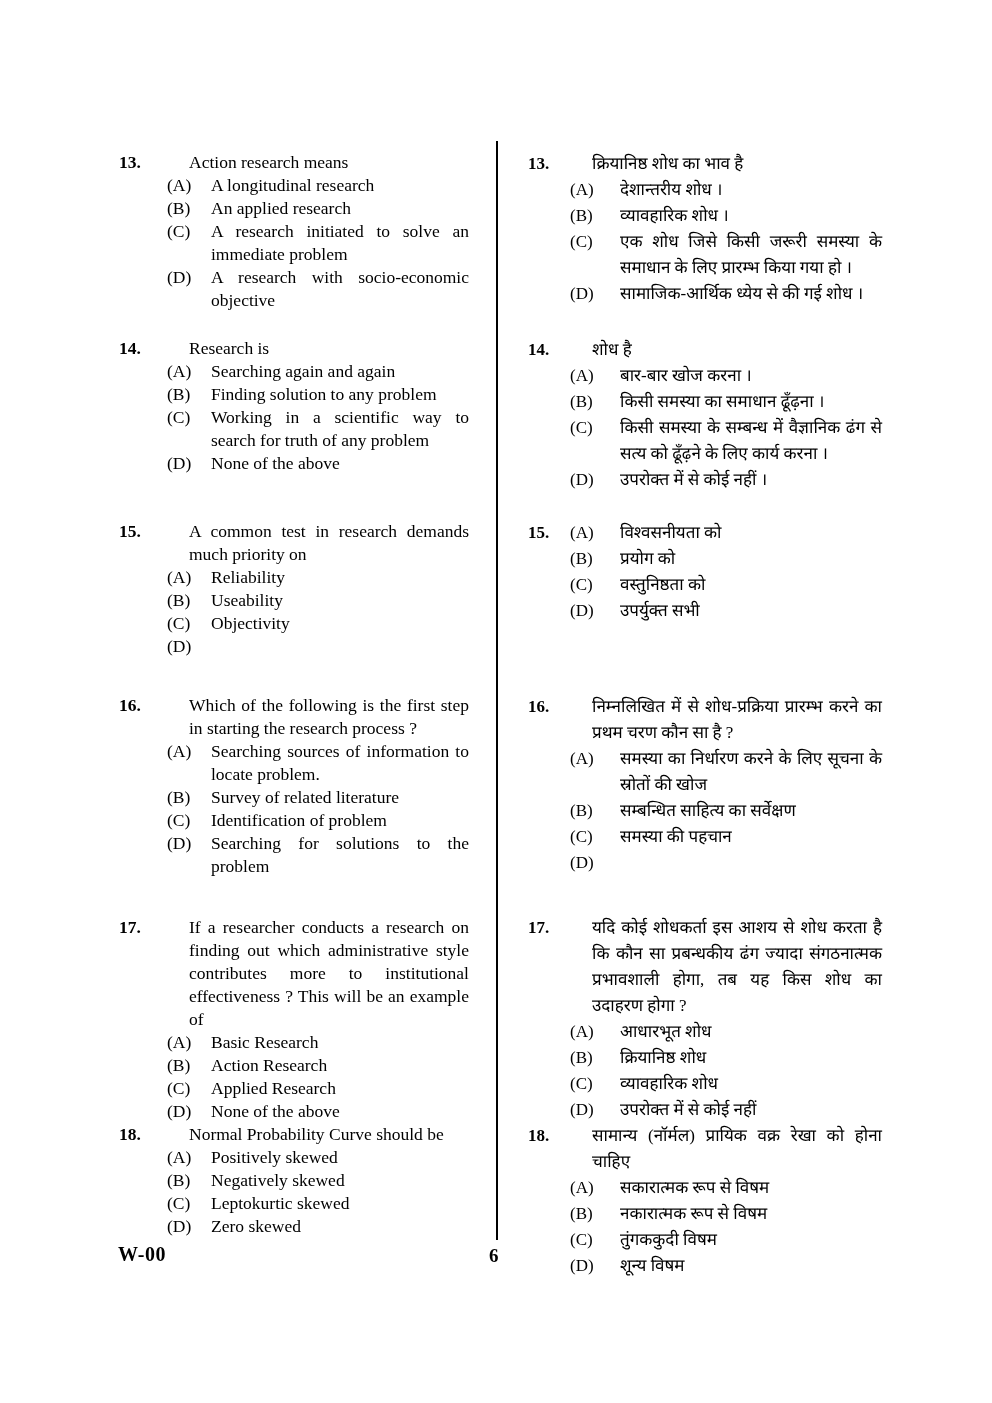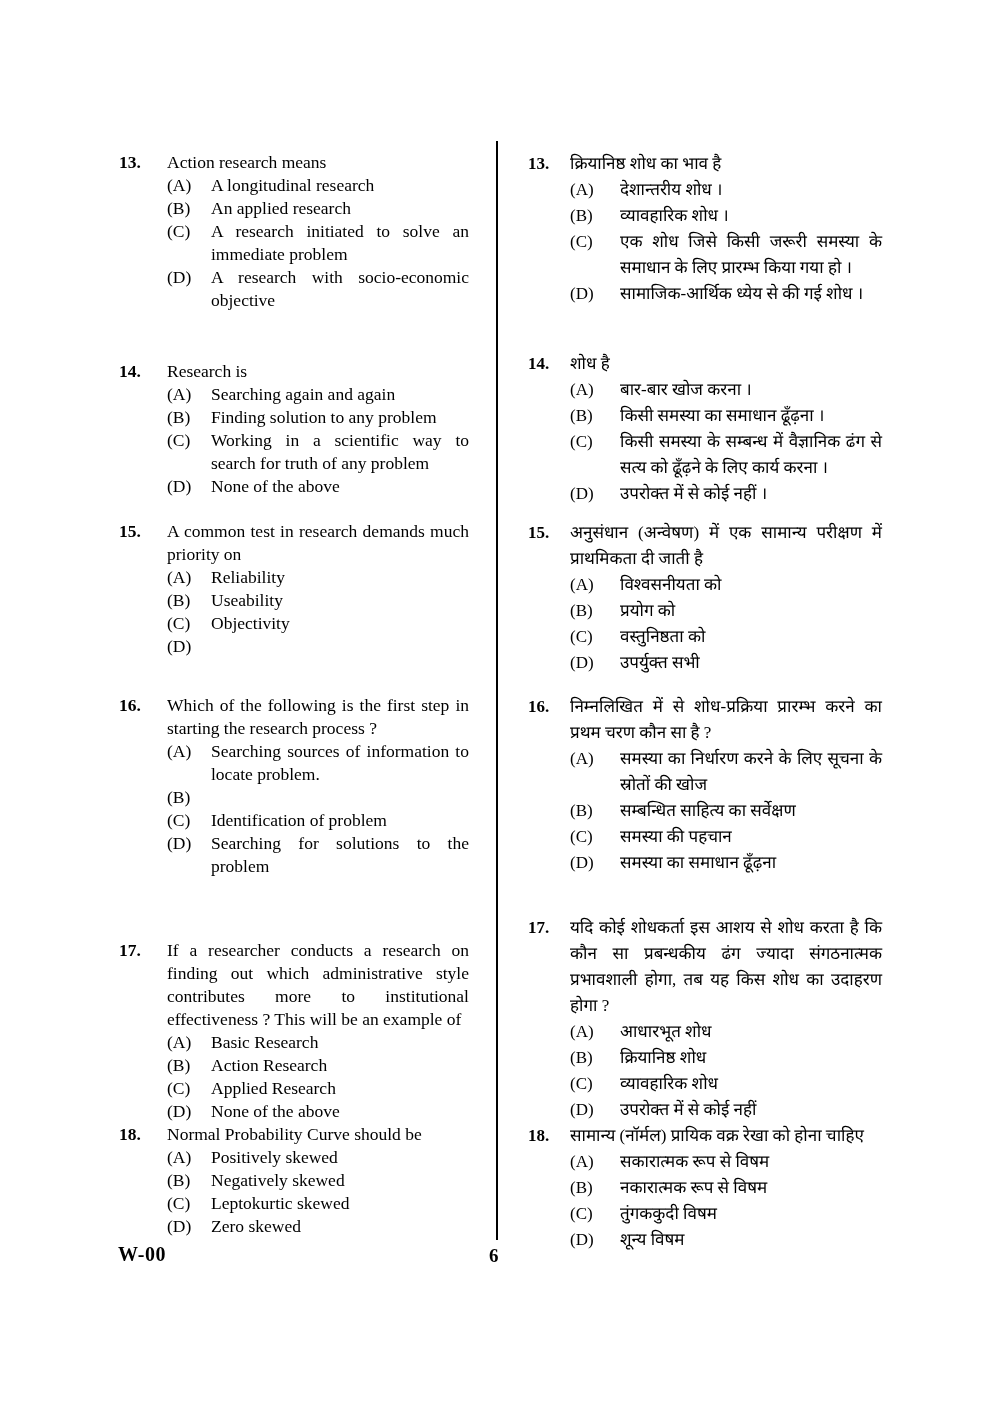--- a/index.html
+++ b/index.html
@@ -3,33 +3,33 @@
 <meta charset="utf-8">
 <style>
   html,body{margin:0;padding:0;background:#fff;}
   .page{
     position:relative;width:992px;height:1403px;background:#fff;color:#000;
     font-family:"Liberation Serif","DejaVu Serif",serif;overflow:hidden;
   }
   .rows{padding-top:151px;}
   .qrow{display:flex;align-items:stretch;font-family:Liberation Serif, serif;}
   .qrow:nth-child(1){min-height:186px;}
-  .qrow:nth-child(2){min-height:183px;align-items:center;}
+  .qrow:nth-child(2){min-height:183px;}
   .qrow:nth-child(3){min-height:174px;justify-content:space-between;}
   .qrow:nth-child(4){min-height:203px;justify-content:space-between;}
   .qrow:nth-child(5){min-height:226px;align-items:flex-end;}
   .qrow:nth-child(6){min-height:121px;}
   .qcell{box-sizing:border-box;}
   .qcell.left{width:497px;padding-left:119px;padding-right:28px;font-size:17.5px;line-height:23px;}
   .qcell.right{width:495px;padding-left:31px;padding-right:110px;font-size:17px;line-height:26px;}
   .question{display:flex;align-items:flex-start;}
   .qnum{font-weight:bold;flex:none;width:48px;}
   .right .qnum{width:42px;}
   .qbody{flex:1;min-width:0;}
-  .qtext{text-align:justify;}
+  .qtext{text-align:justify;margin-left:22px;}
   .opt{display:flex;align-items:flex-start;}
   .olabel{flex:none;width:44px;}
   .right .olabel{width:50px;}
   .otext{flex:1;min-width:0;text-align:justify;}
   .divider{position:absolute;left:496px;top:141px;width:2px;height:1099px;background:#000;}
   .footer{position:absolute;top:1243px;left:0;width:992px;height:34px;}
   .footer-code{position:absolute;left:118px;top:0;font-weight:bold;font-size:20px;letter-spacing:0.5px;}
   .footer-page{position:absolute;left:489px;top:2px;font-weight:bold;font-size:19px;}
 </style>
 </head>
@@ -158,21 +158,20 @@
               <div class="opt">
                 <span class="olabel">(D)</span>
               </div>
             </div>
           </div>
         </div>
         <div class="qcell right">
           <div class="question">
             <div class="qnum">15.</div>
             <div class="qbody">
-              <div class="qtext">अनुसंधान (अन्वेषण) में एक सामान्य परीक्षण में प्राथमिकता दी जाती है</div>
               <div class="opt">
                 <span class="olabel">(A)</span>
                 <span class="otext">विश्वसनीयता को</span>
               </div>
               <div class="opt">
                 <span class="olabel">(B)</span>
                 <span class="otext">प्रयोग को</span>
               </div>
               <div class="opt">
                 <span class="olabel">(C)</span>
@@ -191,20 +190,21 @@
           <div class="question">
             <div class="qnum">16.</div>
             <div class="qbody">
               <div class="qtext">Which of the following is the first step in starting the research process ?</div>
               <div class="opt">
                 <span class="olabel">(A)</span>
                 <span class="otext">Searching sources of information to locate problem.</span>
               </div>
               <div class="opt">
                 <span class="olabel">(B)</span>
+                <span class="otext">Survey of related literature</span>
               </div>
               <div class="opt">
                 <span class="olabel">(C)</span>
                 <span class="otext">Identification of problem</span>
               </div>
               <div class="opt">
                 <span class="olabel">(D)</span>
                 <span class="otext">Searching for solutions to the problem</span>
               </div>
             </div>
@@ -222,21 +222,20 @@
               <div class="opt">
                 <span class="olabel">(B)</span>
                 <span class="otext">सम्बन्धित साहित्य का सर्वेक्षण</span>
               </div>
               <div class="opt">
                 <span class="olabel">(C)</span>
                 <span class="otext">समस्या की पहचान</span>
               </div>
               <div class="opt">
                 <span class="olabel">(D)</span>
-                <span class="otext">समस्या का समाधान ढूँढ़ना</span>
               </div>
             </div>
           </div>
         </div>
       </div>
       <div class="qrow">
         <div class="qcell left">
           <div class="question">
             <div class="qnum">17.</div>
             <div class="qbody">

